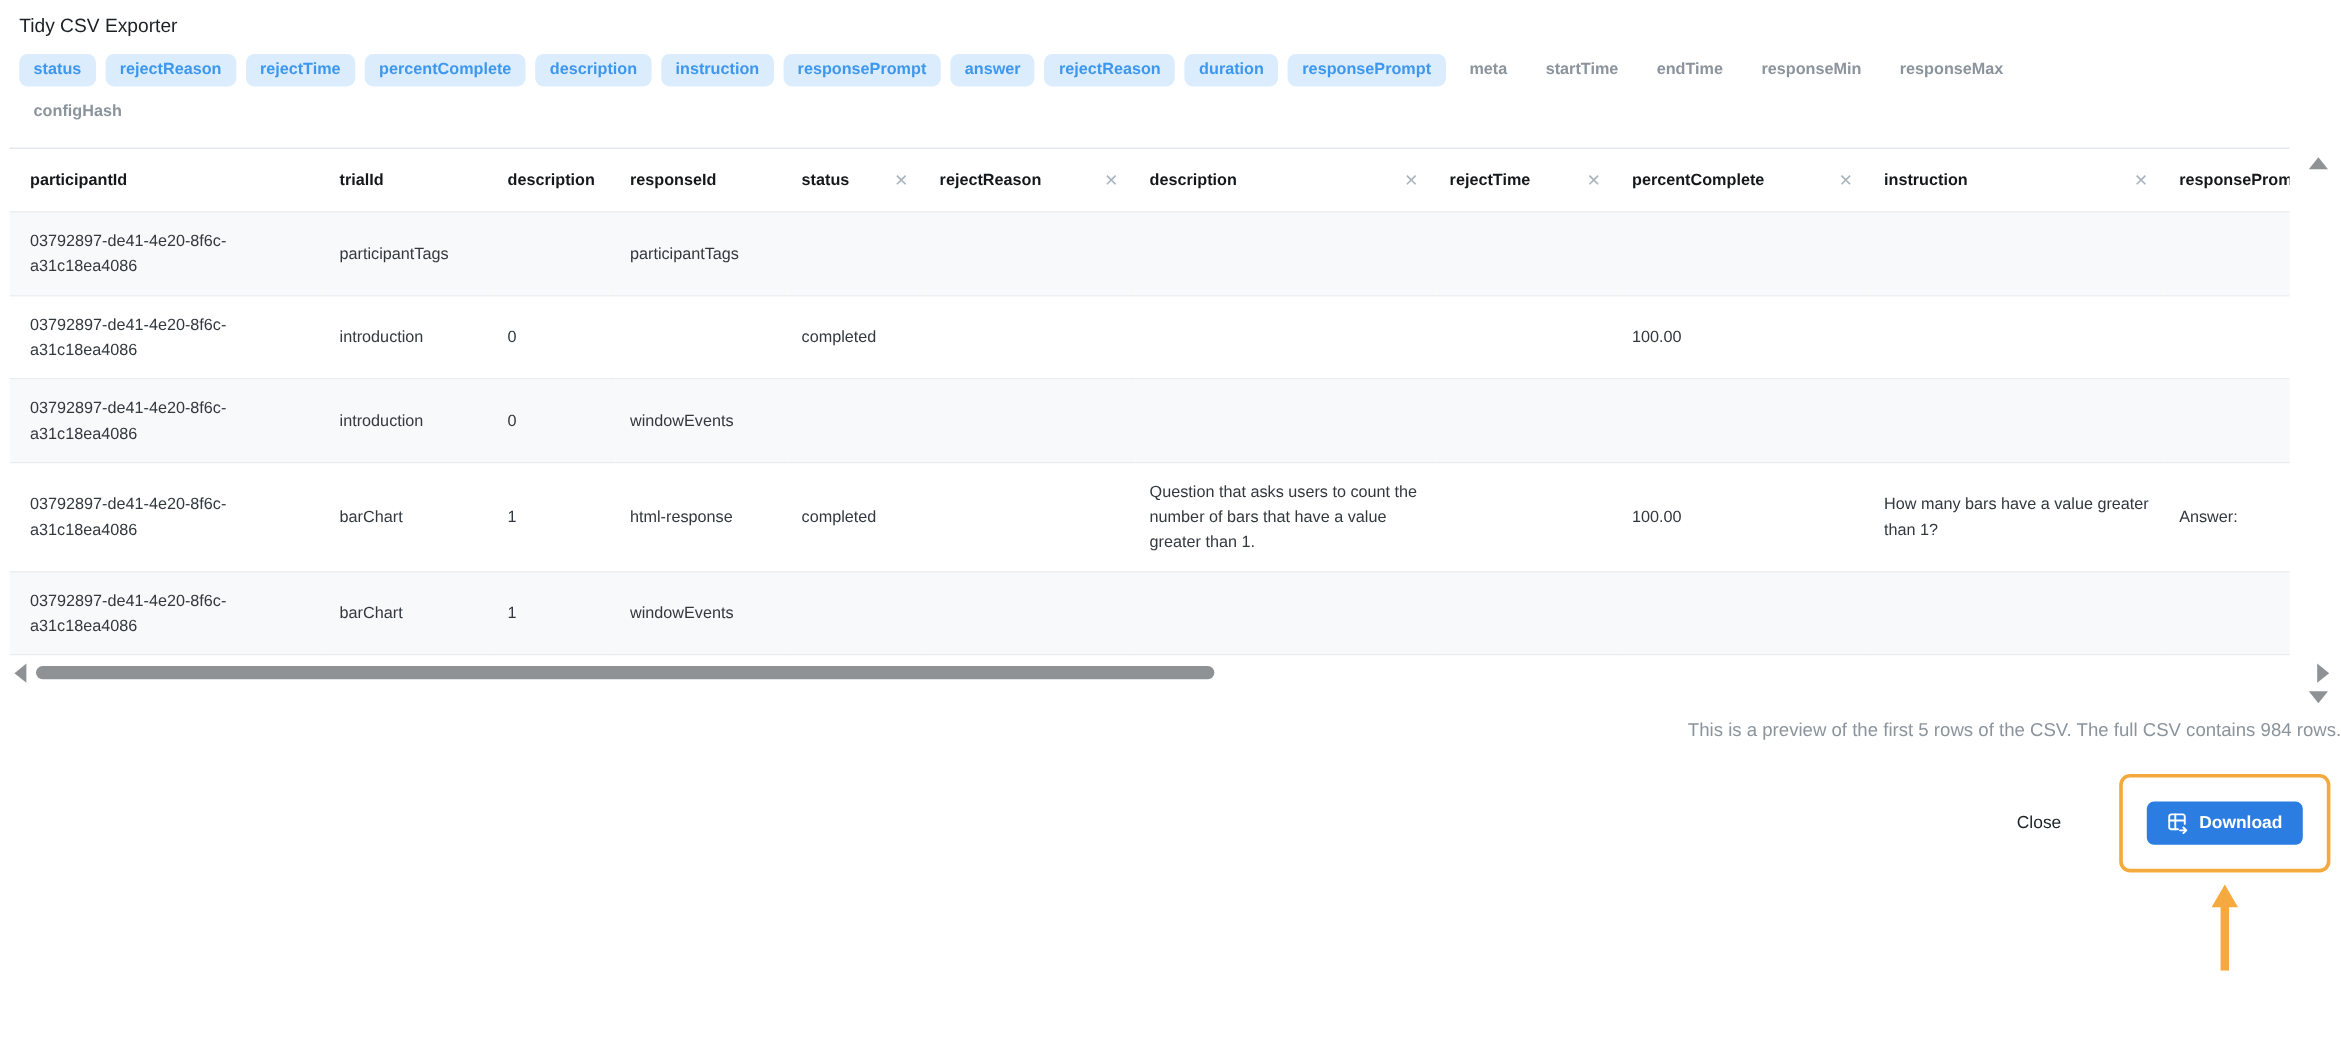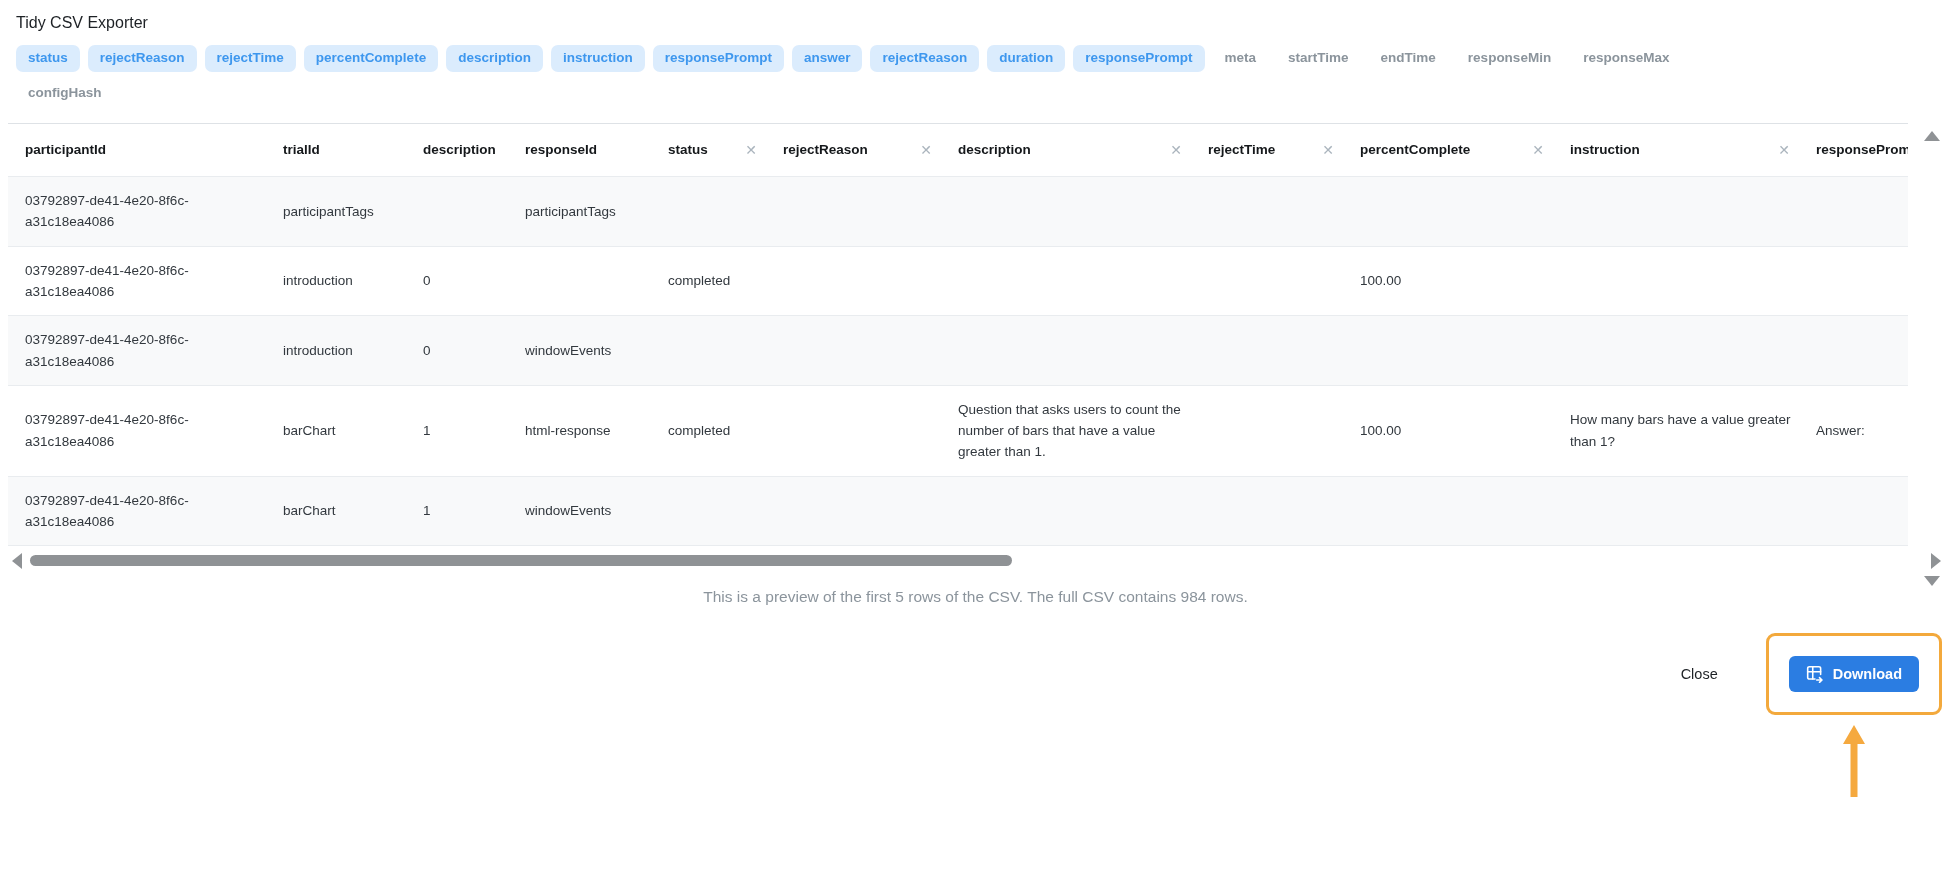--- a/index.html
+++ b/index.html
@@ -43,21 +43,21 @@
   .tri.left  { border-top: 8px solid transparent; border-bottom: 8px solid transparent; border-right: 10px solid #8f9295; }
   .tri.right { border-top: 8px solid transparent; border-bottom: 8px solid transparent; border-left: 10px solid #8f9295; }
 
   
   .hscroll { position: relative; margin: 6px 8px 0 8px; height: 18px; }
   .hscroll .tri.left  { position: absolute; left: 4px; top: 1px; }
   .hscroll .tri.right { position: absolute; right: 2px; top: 1px; }
   .hthumb { position: absolute; left: 22px; top: 3px; width: 982px; height: 11px; border-radius: 6px; background: #8f9295; }
 
   
-  .note { margin-top: 18px; text-align: center; font-size: 15.5px; color: #8b949c; }
+  .note { margin-top: 30px; text-align: right; font-size: 15.5px; color: #8b949c; }
   .footer { display: flex; justify-content: flex-end; align-items: center; gap: 48px; margin-top: 27px; padding-right: 9px; }
   .close-btn { font-size: 14.5px; color: #1d2125; background: none; border: none; cursor: pointer;
                font-family: "Liberation Sans", sans-serif; margin-left: 21px; }
   .dl-wrap { position: relative; border: 3px solid var(--highlight); border-radius: 9px; padding: 20px; }
   .dl-btn { display: flex; align-items: center; gap: 9px; background: var(--accent); color: #fff; border: none;
             border-radius: 6px; padding: 9px 17px; font-size: 14.5px; font-weight: bold; cursor: pointer;
             font-family: "Liberation Sans", sans-serif; }
   .dl-btn svg { display: block; }
   .annot-arrow { position: absolute; left: 50%; top: calc(100% + 13px); transform: translateX(-50%); }
 </style>

